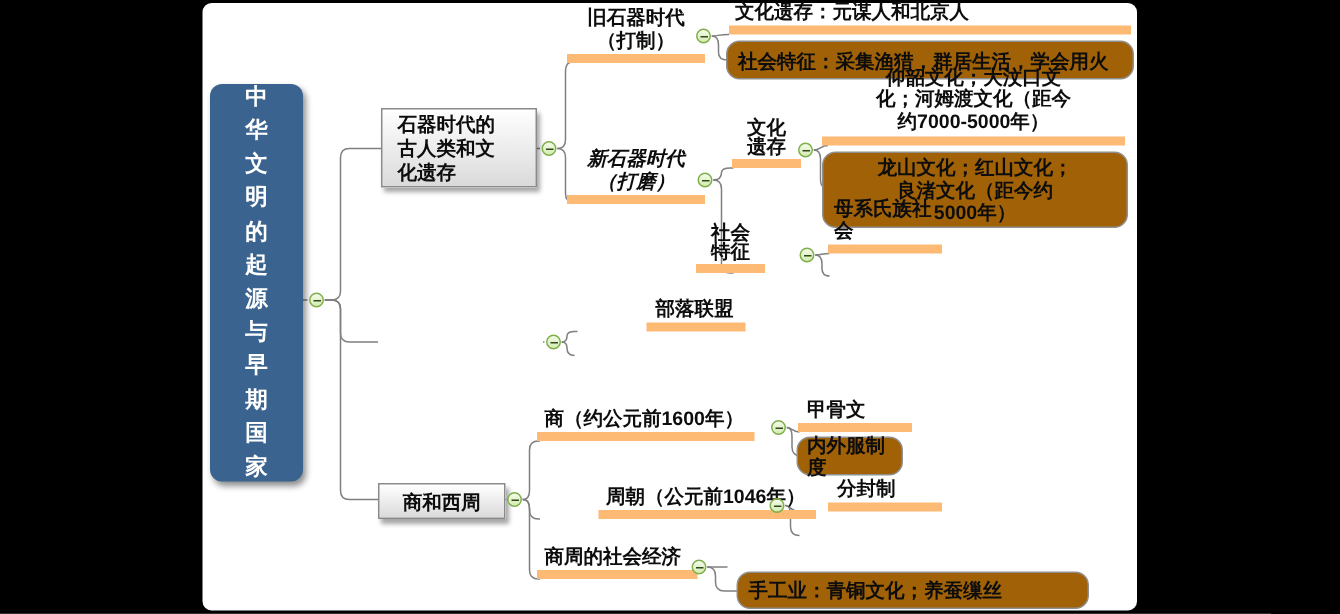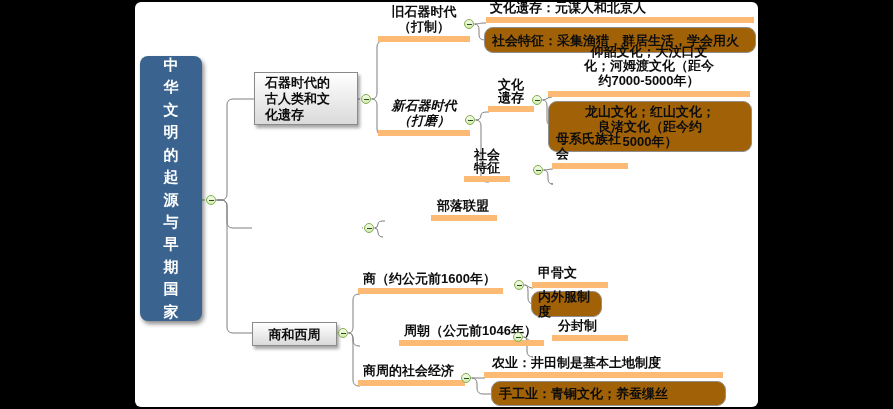--- a/index.html
+++ b/index.html
@@ -158,23 +158,20 @@
     <span>甲骨文</span>
   </div>
   <div class="node b" style="left:531px;top:291px;width:71px;height:26px;padding-left:6px;">
     <span>内外服制度</span>
   </div>
 
   <div class="node u" style="left:552px;top:324px;width:76px;height:17px;padding-left:6px;justify-content:center;">
     <span>分封制</span>
   </div>
 
-  <div class="node u" style="left:484px;top:361px;width:239px;height:17px;padding-left:8px;">
-    <span>农业：井田制是基本土地制度</span>
-  </div>
   <div class="node b" style="left:491px;top:381px;width:235px;height:25px;padding-left:7px;">
     <span>手工业：青铜文化；养蚕缫丝</span>
   </div>
 
   <div class="minus" style="left:206px;top:195px;"></div>
   <div class="minus" style="left:361px;top:94px;"></div>
   <div class="minus" style="left:364px;top:223px;"></div>
   <div class="minus" style="left:338px;top:328px;"></div>
   <div class="minus" style="left:464px;top:19px;"></div>
   <div class="minus" style="left:465px;top:115px;"></div>

